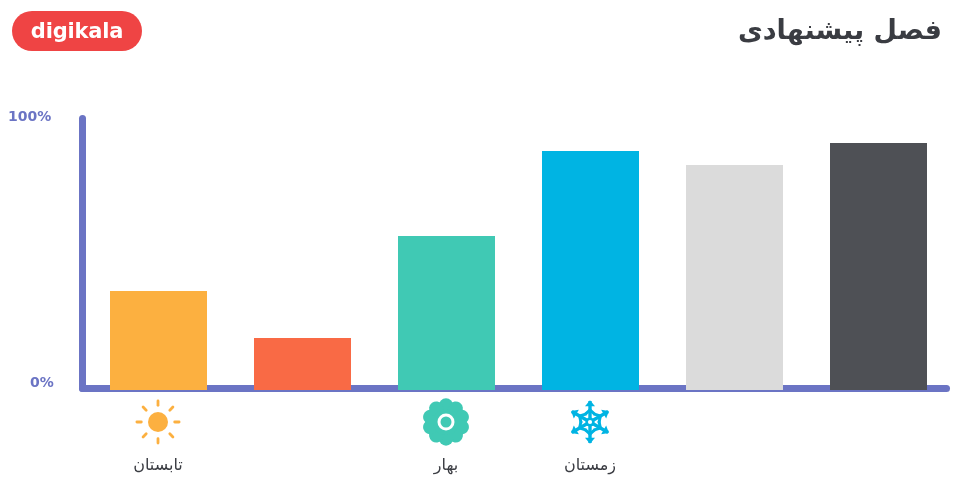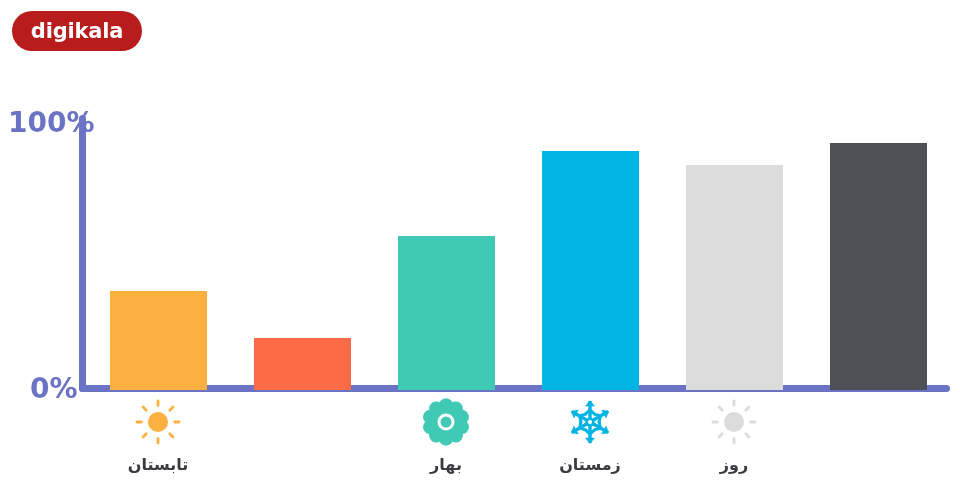--- a/index.html
+++ b/index.html
@@ -35,21 +35,21 @@
   }
   .axis-y{
     position:absolute;left:79px;top:115px;
     width:7px;height:277px;border-radius:3.5px;
   }
   .axis-x{
     position:absolute;left:79px;top:385px;
     width:871px;height:7px;border-radius:3.5px;
   }
   .tick{
-    position:absolute;right:0;font-size:28px;font-weight:600;
+    position:absolute;right:0;font-size:14px;font-weight:600;
     color:#6b74c4;line-height:1;direction:ltr;white-space:nowrap;
   }
   .tick-top{left:8px;top:109px;}
   .tick-bottom{left:30px;top:375px;}
 
   
   .plot{
     position:absolute;left:86px;top:115px;
     width:864px;height:275px;
   }
@@ -60,40 +60,40 @@
     position:absolute;bottom:0;left:0;right:0;
   }
 
   
   .cats{
     position:absolute;left:86px;top:398px;width:864px;height:93px;
   }
   .cat{
     position:absolute;top:0;display:flex;flex-direction:column;
     align-items:center;
-    font-weight:bold;
   }
   .cat-icon{
     width:48px;height:48px;display:block;
   }
   .cat-label{
     margin-top:9px;font-size:16px;color:#3a3c42;
     direction:rtl;white-space:nowrap;line-height:1.2;
     font-family:"DejaVu Sans","Liberation Sans",sans-serif;
   }
 </style>
 </head>
 <body>
 
 <div id="root">
 
-  <div class="logo" style="background: #b91c1c;">
+  <div class="logo" style="background: #ef4444;">
     <span class="logo-text" style="color: rgb(255, 255, 255);">digikala</span>
   </div>
 
+  <div class="page-title" style="color: rgb(58, 60, 66);">فصل پیشنهادی</div>
 
   <div class="chart">
 
     <div class="axis-y" style="background: rgb(107, 116, 196);"></div>
     <div class="axis-x" style="background: rgb(107, 116, 196);"></div>
 
     <div class="tick tick-top" style="color: rgb(107, 116, 196);">100%</div>
     <div class="tick tick-bottom" style="color: rgb(107, 116, 196);">0%</div>
 
     <div class="plot" id="plot">
@@ -186,30 +186,16 @@
            <rect x="22.3" y="3" width="3.4" height="21"></rect>
            <path d="M24 2.2 29 8.2 19 8.2z"></path>
            <rect x="22.6" y="11.5" width="2.8" height="2.8"></rect>
            <path d="M24 10 L30.2 15.6 L28.2 17.8 L24 14 L19.8 17.8 L17.8 15.6z"></path>
          </g>
               <circle cx="24" cy="24" r="4.6" fill="#00b4e3"></circle>
         <circle cx="24" cy="24" r="2.1" fill="#ffffff"></circle>
             </svg></span>
           <span class="cat-label">زمستان</span>
         </div>
-        <div class="cat" style="left: 576px; width: 144px;">
-          <span class="cat-icon"><svg xmlns="http://www.w3.org/2000/svg" viewBox="0 0 48 48">
-              <circle cx="24" cy="24" r="10" fill="#dbdbdb"></circle>
-              <rect x="22.6" y="1.5" width="2.8" height="7.2" rx="1.4" fill="#dbdbdb" transform="rotate(0 24 24)"></rect>
-              <rect x="22.6" y="1.5" width="2.8" height="7.2" rx="1.4" fill="#dbdbdb" transform="rotate(45 24 24)"></rect>
-              <rect x="22.6" y="1.5" width="2.8" height="7.2" rx="1.4" fill="#dbdbdb" transform="rotate(90 24 24)"></rect>
-              <rect x="22.6" y="1.5" width="2.8" height="7.2" rx="1.4" fill="#dbdbdb" transform="rotate(135 24 24)"></rect>
-              <rect x="22.6" y="1.5" width="2.8" height="7.2" rx="1.4" fill="#dbdbdb" transform="rotate(180 24 24)"></rect>
-              <rect x="22.6" y="1.5" width="2.8" height="7.2" rx="1.4" fill="#dbdbdb" transform="rotate(225 24 24)"></rect>
-              <rect x="22.6" y="1.5" width="2.8" height="7.2" rx="1.4" fill="#dbdbdb" transform="rotate(270 24 24)"></rect>
-              <rect x="22.6" y="1.5" width="2.8" height="7.2" rx="1.4" fill="#dbdbdb" transform="rotate(315 24 24)"></rect>
-            </svg></span>
-          <span class="cat-label">روز</span>
-        </div>
       </div>
   </div>
 
 </div>
 
 </body></html>

